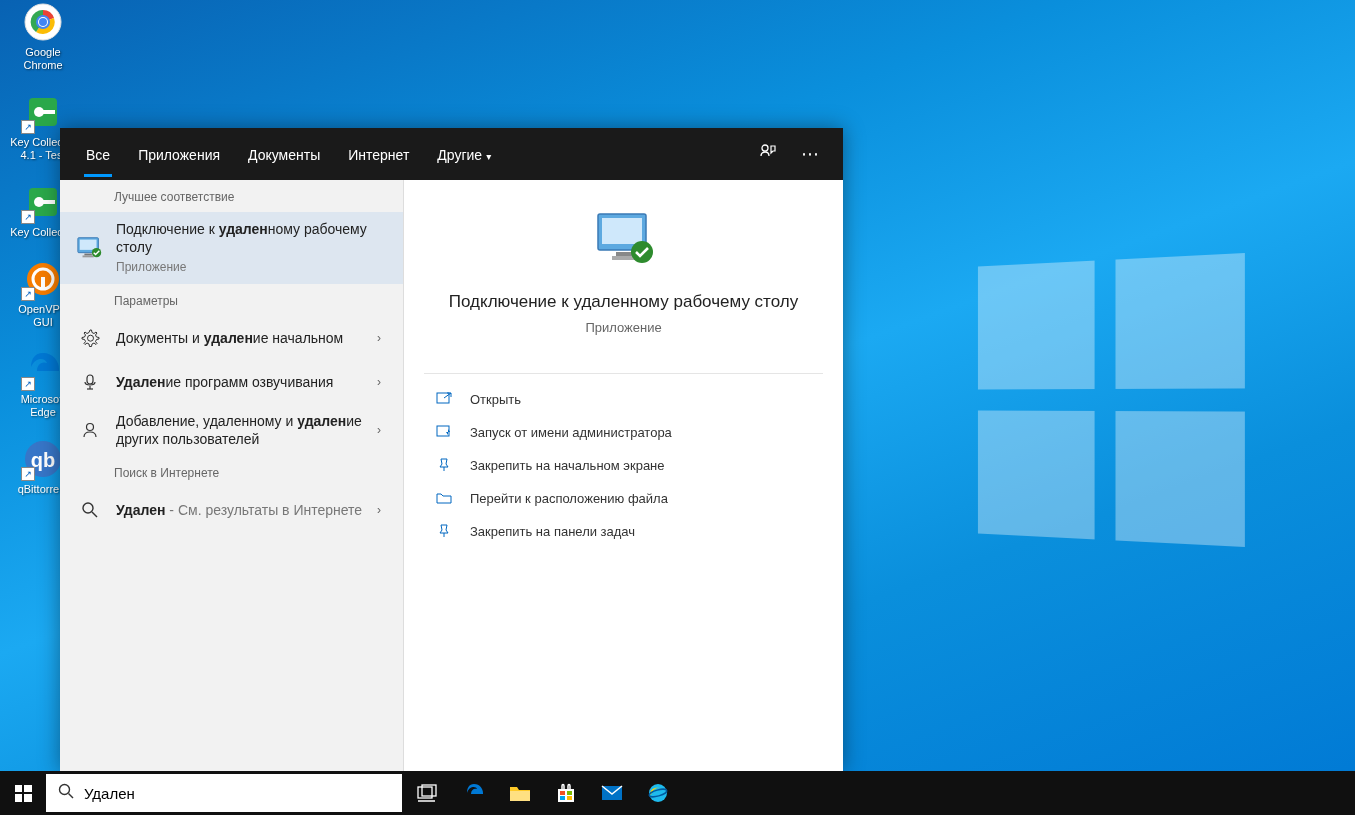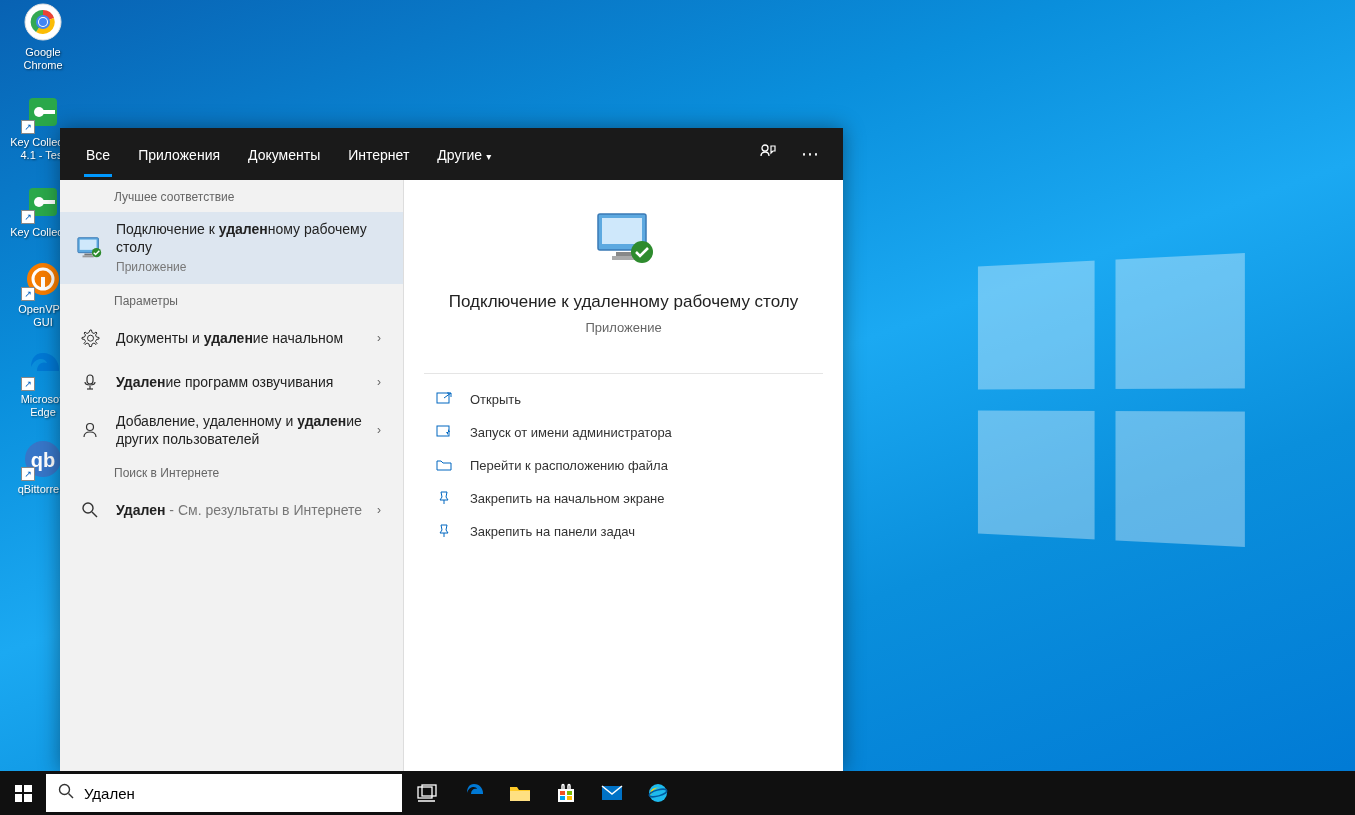--- a/index.html
+++ b/index.html
@@ -237,29 +237,29 @@
       </div>
       <div class="pv-action">
         <div class="pv-action-icon"><svg width="16" height="14" viewBox="0 0 16 14">
               <rect x="1" y="1" width="12" height="10" fill="none" stroke="#0067c0"></rect>
               <path d="M10 7 L14 7 L12 4 L12 10 Z" fill="#0067c0"></path>
             </svg></div>
         <span>Запуск от имени администратора</span>
       </div>
       <div class="pv-action">
         <div class="pv-action-icon"><svg width="16" height="14" viewBox="0 0 16 14">
+              <path d="M5 1 L11 1 L10 6 L12 9 L4 9 L6 6 Z M8 9 L8 13" fill="none" stroke="#0067c0"></path>
+            </svg></div>
+        <span>Закрепить на начальном экране</span>
+      </div>
+      <div class="pv-action">
+        <div class="pv-action-icon"><svg width="16" height="14" viewBox="0 0 16 14">
               <path d="M1 3 L1 12 L15 12 L15 5 L7 5 L5 3 Z" fill="none" stroke="#0067c0"></path>
             </svg></div>
         <span>Перейти к расположению файла</span>
-      </div>
-      <div class="pv-action">
-        <div class="pv-action-icon"><svg width="16" height="14" viewBox="0 0 16 14">
-              <path d="M5 1 L11 1 L10 6 L12 9 L4 9 L6 6 Z M8 9 L8 13" fill="none" stroke="#0067c0"></path>
-            </svg></div>
-        <span>Закрепить на начальном экране</span>
       </div>
       <div class="pv-action">
         <div class="pv-action-icon"><svg width="16" height="14" viewBox="0 0 16 14">
               <path d="M5 1 L11 1 L10 6 L12 9 L4 9 L6 6 Z M8 9 L8 13" fill="none" stroke="#0067c0"></path>
             </svg></div>
         <span>Закрепить на панели задач</span>
       </div>
     </div>
   </div>
 </div>

